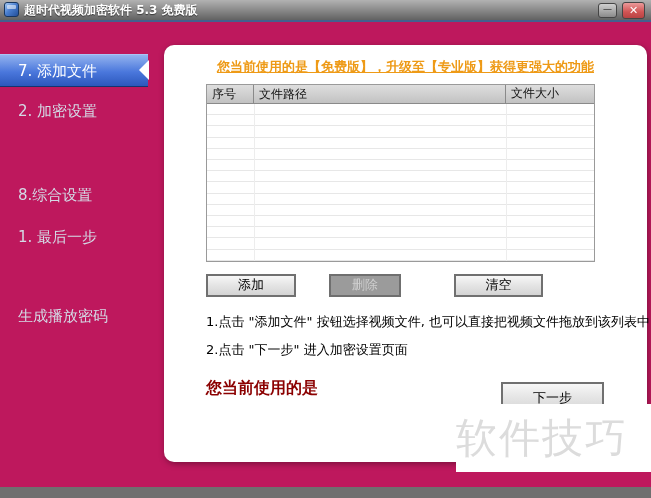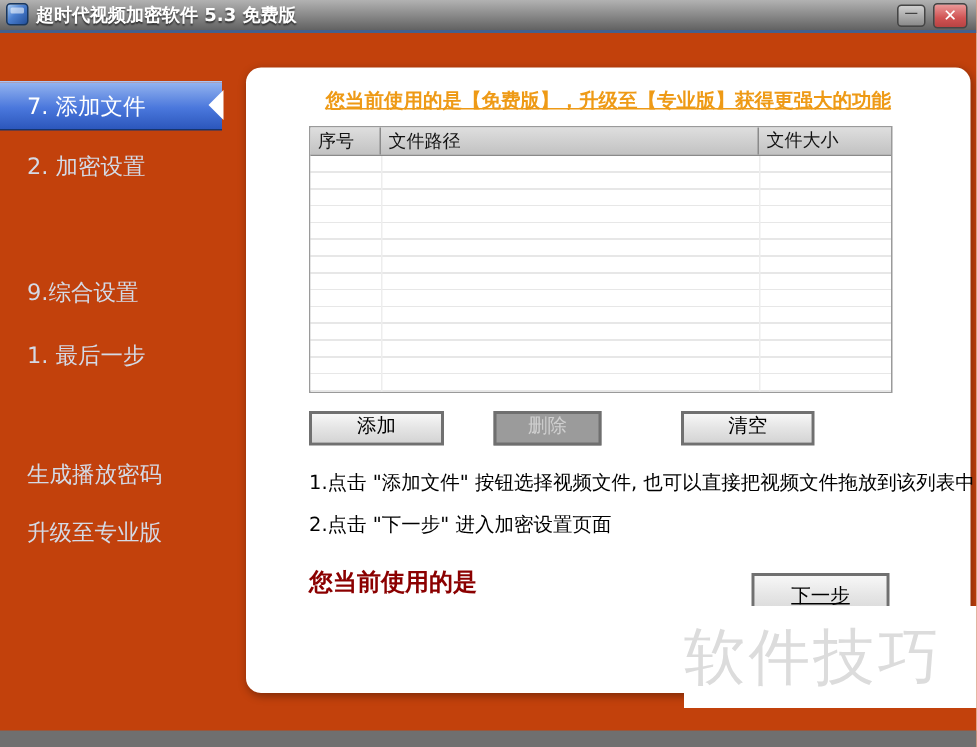--- a/index.html
+++ b/index.html
@@ -1,17 +1,17 @@
 <!DOCTYPE html>
 <html><head>
 <meta charset="utf-8">
 <style>
   * { margin:0; padding:0; box-sizing:border-box; }
   body { font-family:"DejaVu Sans", sans-serif; }
-  .screen{ position:relative; width:651px; height:498px; background:#c2410c; overflow:hidden; }
+  .screen{ position:relative; width:651px; height:498px; background:#be185d; overflow:hidden; }
 
   
   .titlebar{ position:absolute; left:0; top:0; width:651px; height:20px;
     background:linear-gradient(#b2b2b2,#8e8e8e 45%,#626262); }
   .app-icon{ position:absolute; left:4px; top:2px; width:15px; height:15px;
     background:linear-gradient(135deg,#a9cdf5 0%,#4a7fd0 45%,#234f9a 100%);
     border:1px solid #17365f; border-radius:3px; }
   .app-icon::after{ content:""; position:absolute; left:2px; top:2px; width:9px; height:4px;
     background:rgba(255,255,255,.55); border-radius:1px; }
   .win-title{ position:absolute; left:24px; top:0; height:20px; line-height:20px;
@@ -53,21 +53,21 @@
   .col-line.l1{ left:47px; } .col-line.l2{ left:299px; }
 
   
   .act-btn{ position:absolute; height:23px; background:linear-gradient(#f7f7f7,#e6e6e6 45%,#d4d4d4);
     border:2px solid #707070; color:#000; font-size:13px; text-align:center; line-height:18px;
     font-family:"DejaVu Sans", sans-serif; cursor:pointer; }
   .act-btn.add{ left:42px; top:229px; width:90px; }
   .act-btn.remove{ left:165px; top:229px; width:72px;
     background:#9b9b9b; color:#cfcfcf; border-color:#6f6f6f; cursor:default; }
   .act-btn.clear{ left:290px; top:229px; width:89px; }
-  .act-btn.next{ left:337px; top:337px; width:92px; height:32px; line-height:27px;text-decoration:underline; }
+  .act-btn.next{ left:337px; top:337px; width:103px; height:32px; line-height:27px; }
 
   .instr{ position:absolute; left:42px; color:#000; font-size:13px; white-space:nowrap; }
   .instr.i1{ top:268px; } .instr.i2{ top:296px; }
   .tutorial{ position:absolute; left:42px; top:333px; color:#8b0000; font-size:16px; font-weight:bold; cursor:pointer; }
 
   
   .watermark{ position:absolute; left:456px; top:404px; width:195px; height:68px; background:#ffffff; z-index:20;
     display:flex; align-items:center; }
   .watermark span{ color:#dcdcdc; font-size:41px; letter-spacing:2px; white-space:nowrap; }
 
@@ -84,24 +84,23 @@
     <div class="win-title">超时代视频加密软件 5.3 免费版</div>
     <div class="btn-min">—</div>
     <div class="btn-close">✕</div>
   </div>
   <div class="frame-line"></div>
 
   <div class="menu-active">7. 添加文件</div>
   <div class="panel-notch"></div>
 
   <div class="menu-item" style="top:102px;">2. 加密设置</div>
-  <div class="menu-item" style="top:186px;">9.综合设置</div>
+  <div class="menu-item" style="top:186px;">8.综合设置</div>
   <div class="menu-item" style="top:228px;">1. 最后一步</div>
   <div class="menu-item" style="top:307px;">生成播放密码</div>
-  <div class="menu-item" style="top:346px;">升级至专业版</div>
 
   <div class="panel">
 
     <div class="upgrade-notice">您当前使用的是【免费版】，升级至【专业版】获得更强大的功能</div>
 
     <div class="file-table">
       <div class="thead">
         <div class="th c-index">序号</div>
         <div class="th c-path">文件路径</div>
         <div class="th c-size">文件大小</div>

